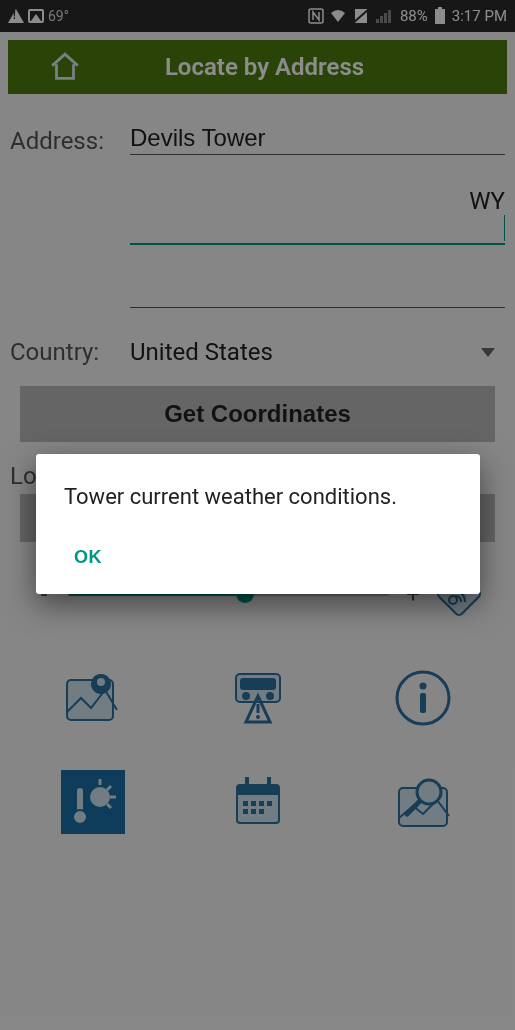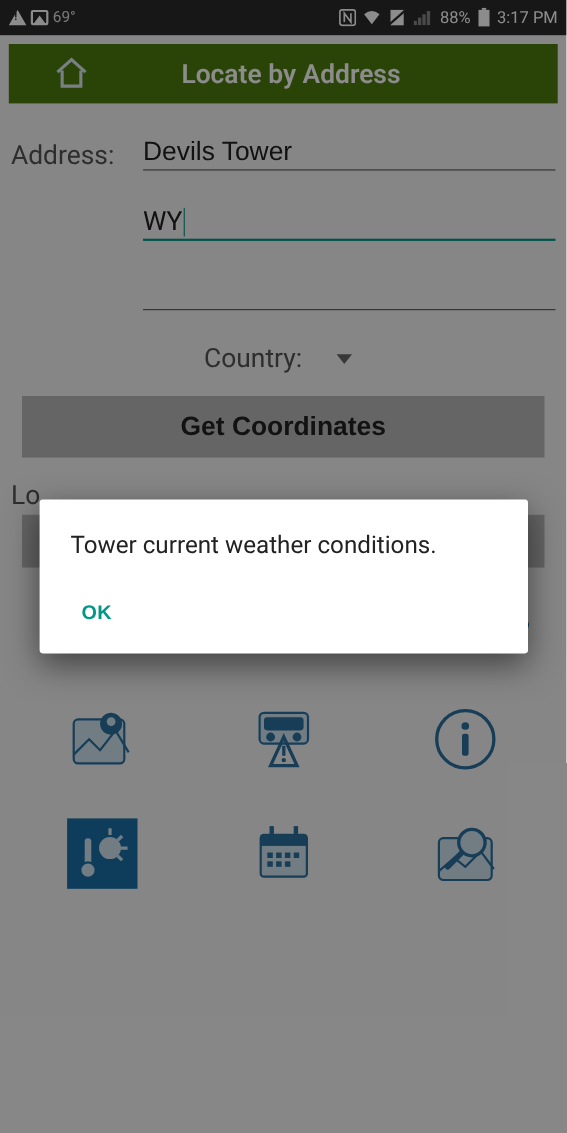--- a/index.html
+++ b/index.html
@@ -89,31 +89,32 @@
     </span>
     <div class="header-title">Locate by Address</div>
   </div>
 
   <div class="content">
     <div class="row">
       <div class="lbl">Address:</div>
       <input class="inp" value="Devils Tower" style="">
     </div>
     <div class="row">
-      <div class="inp inp-indent active" style="display:flex;align-items:flex-end;">
+      <div class="inp inp-indent active" style="display:flex;align-items:flex-end;flex-direction:column;">
         <span>WY</span>
           <span class="cursor"></span>
       </div>
     </div>
     <div class="row">
       <input class="inp inp-indent" value="" style="">
     </div>
 
     <div class="country-row">
       <div class="lbl">Country:</div>
+      <div class="country-val">United States</div>
       <span class="caret"></span>
     </div>
 
     <button class="btn-wide">Get Coordinates</button>
 
     <div class="lat-lon">Lo</div>
 
     <button class="btn-wide" style="height:48px"></button>
 
     <div class="zoom-row">

